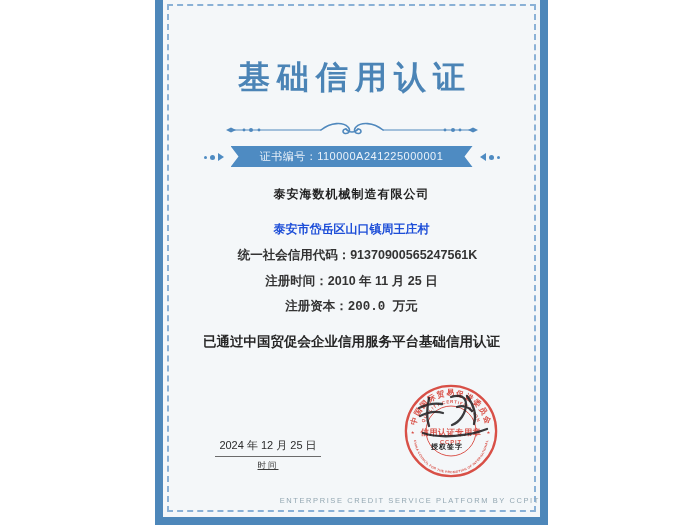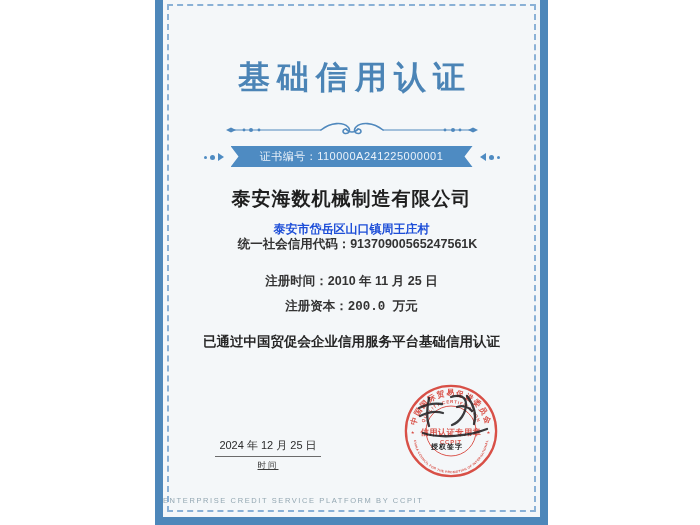--- a/index.html
+++ b/index.html
@@ -35,40 +35,40 @@
   }
   .rib-orn { position:absolute; top:7px; display:flex; align-items:center; gap:3px; }
   .rib-orn.left  { right:calc(50% + 128px); }
   .rib-orn.right { left:calc(50% + 128px); }
   .dot { border-radius:50%; background:#4e8bc2; }
   .dot.s { width:3px; height:3px; } .dot.m { width:5px; height:5px; }
   .tri-r { width:0; height:0; border-top:4px solid transparent; border-bottom:4px solid transparent; border-left:6px solid #4e8bc2; }
   .tri-l { width:0; height:0; border-top:4px solid transparent; border-bottom:4px solid transparent; border-right:6px solid #4e8bc2; }
 
   .line { position:absolute; left:0; width:100%; text-align:center; color:#2e2e2e; }
-  .company   { top:186px; font-size:19px; font-weight:bold; color:#1f1f1f; letter-spacing:1px; }
+  .company   { top:186px; font-size:12px; font-weight:bold; color:#1f1f1f; letter-spacing:1px; }
   .address   { top:221px; font-size:12px; color:#1d4ed8; font-weight:600; }
   .field     { font-size:12.5px; font-weight:600; color:#333; }
-  .f-code    { top:236px;padding-left:12px; } .f-reg { top:273px; } .f-cap { top:298px;font-family:Liberation Mono, monospace; }
+  .f-code    { top:247px;padding-left:12px; } .f-reg { top:273px; } .f-cap { top:298px;font-family:Liberation Mono, monospace; }
   .statement { top:333px; font-size:13.5px; font-weight:bold; color:#262626; }
   .validity  { top:369px; font-size:13px; font-weight:bold; color:#262626; }
 
   .issue-block { position:absolute; left:52px; top:438px; width:106px; text-align:center; }
   .issue-date  { font-size:11px; font-weight:normal; color:#2b2b2b; padding-bottom:3px;
                  border-bottom:1px solid #6b6b6b; }
   .issue-label { font-size:8.5px; color:#3a3a3a; margin-top:3px; letter-spacing:2px;text-decoration:underline; }
 
   .seal-wrap { position:absolute; left:240px; top:383px; width:96px; height:96px; }
   .seal-svg, .sig-svg { position:absolute; left:0; top:0; }
   .signer { position:absolute; left:0; top:59px; width:88px; text-align:center;
             font-size:7px; font-weight:bold; color:#1c1c1c; letter-spacing:1px; }
 
   .footer-cn { position:absolute; top:477px; left:0; width:100%; text-align:center;
                font-size:12px; font-weight:600; color:#5a8095; letter-spacing:2px; }
-  .footer-en { position:absolute; top:496px; left:0; width:100%; text-align:left;
+  .footer-en { position:absolute; top:496px; left:0; width:100%; text-align:right;
                font-size:7.5px; color:#93a7b2; letter-spacing:1.6px; }
 </style>
 </head>
 <body>
 
 <div class="stage">
   <div class="paper">
     <div class="chain-border"></div>
 
     <div class="title">基础信用认证</div>

